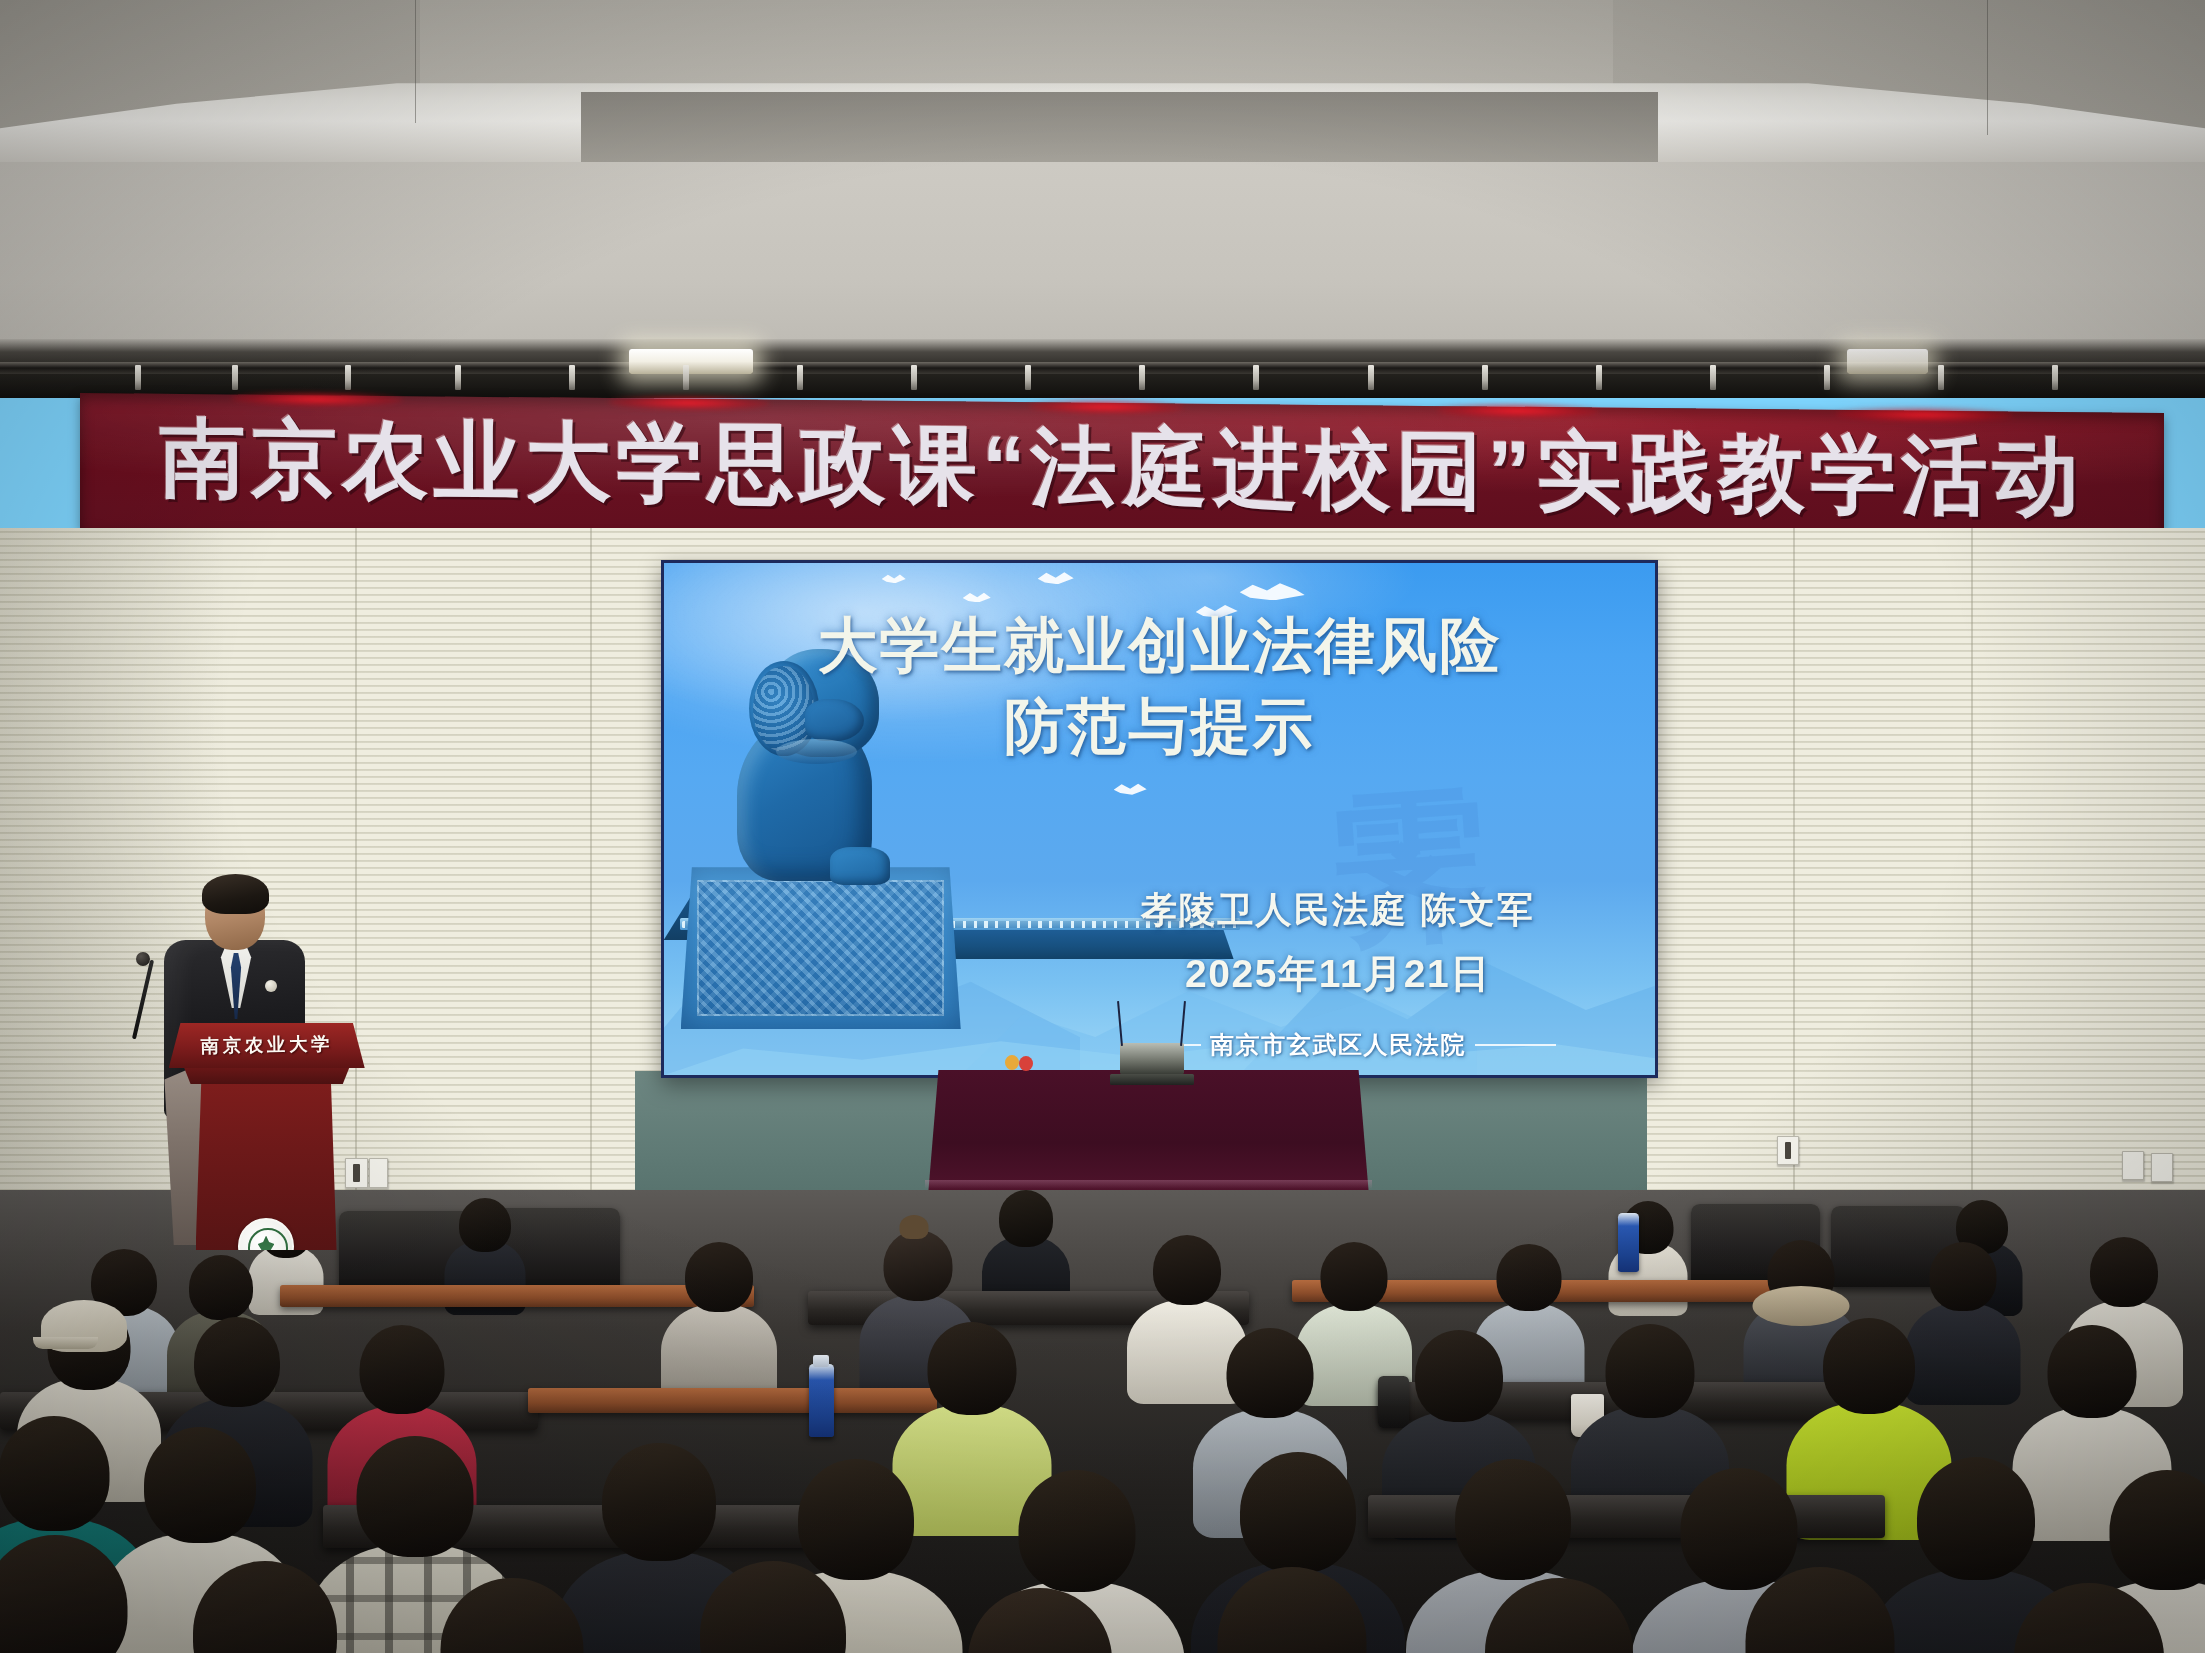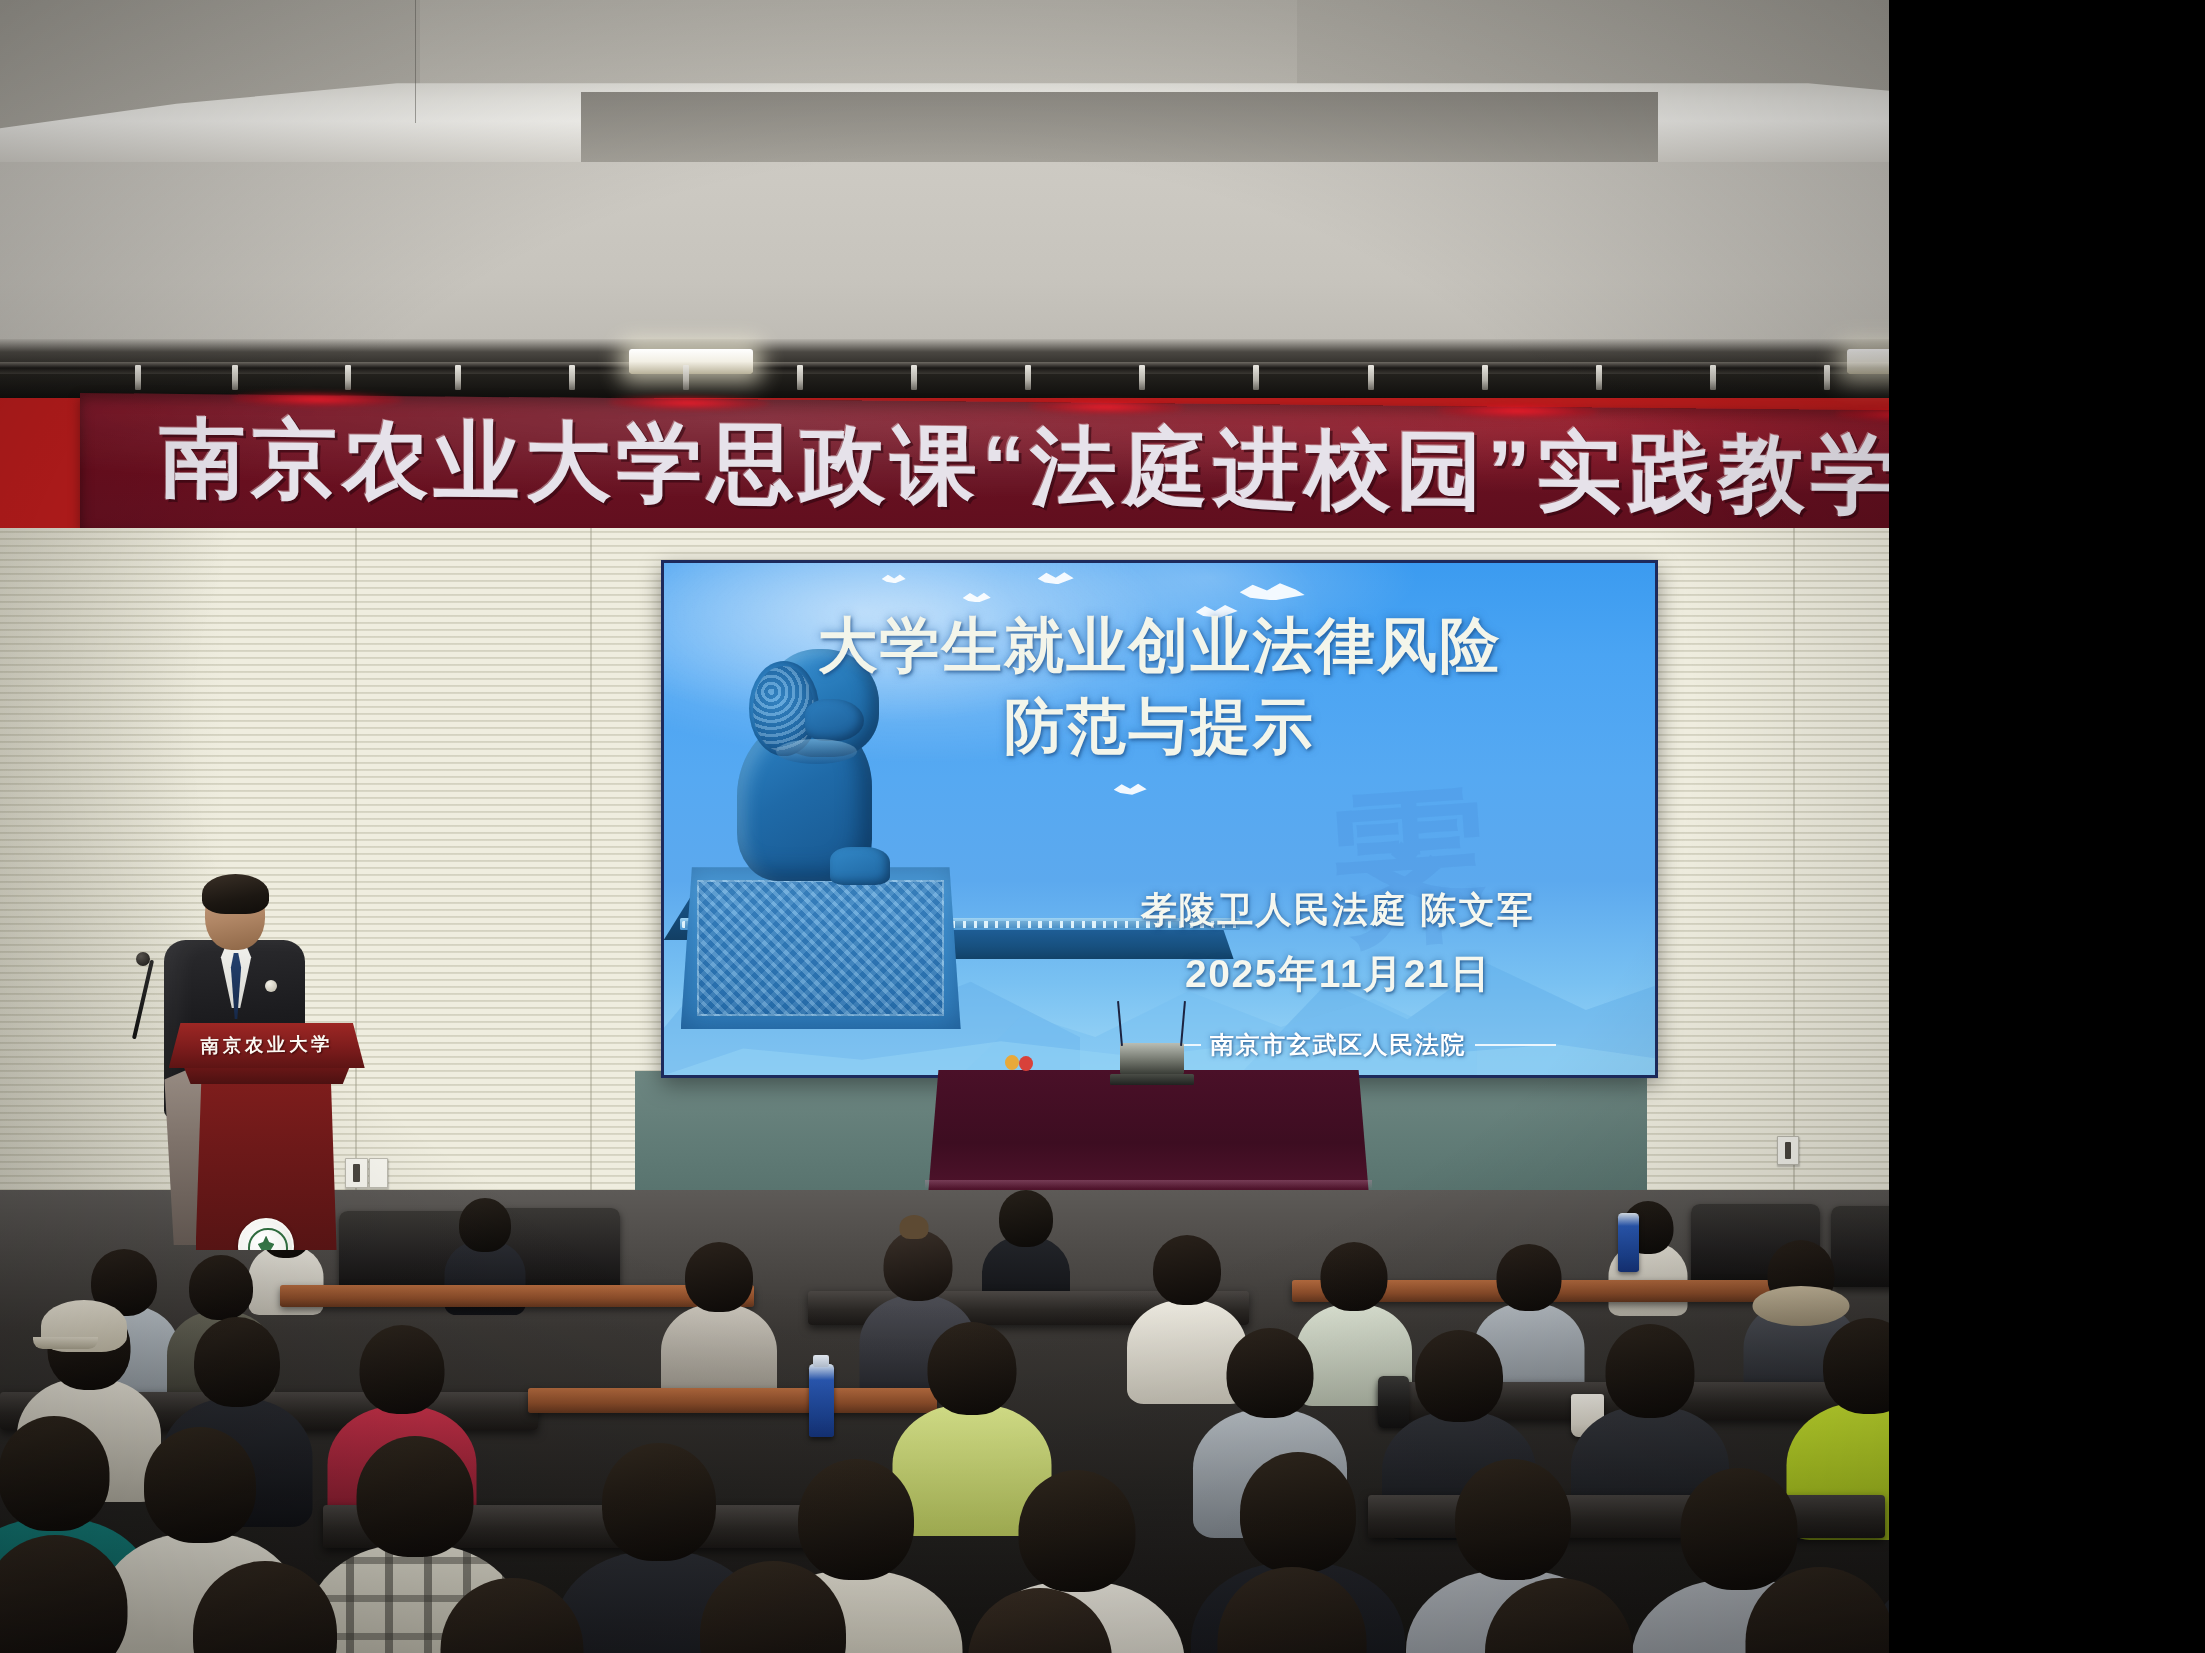--- a/index.html
+++ b/index.html
@@ -1,21 +1,21 @@
 <!DOCTYPE html>
 <html style="font-size:8.6px"><head>
 <meta charset="utf-8">
 <title>Lecture Hall Scene</title>
 <style>
   html,body{margin:0;padding:0;background:#000;}
   *{box-sizing:border-box;}
   #stage-root{
-    position:relative;width:1889px;height:1654px;overflow:hidden;
+    position:relative;width:2205px;height:1654px;overflow:hidden;
     font-family:"Liberation Sans","DejaVu Sans",sans-serif;
-    background:#b91c1c;
+    background:#7dd3fc;
   }
   
   .ceiling{position:absolute;left:0;top:0;width:2205px;height:345px;
     background:linear-gradient(180deg,#b9b6ae 0%,#c4c1b9 40%,#cdcac2 100%);}
   .ceiling-soffit-left{position:absolute;left:0;top:0;width:420px;height:135px;
     background:linear-gradient(160deg,#a9a69e 0%,#b7b4ac 100%);
     clip-path:polygon(0 0,100% 0,100% 78%,0 100%);}
   .ceiling-soffit-right{position:absolute;right:0;top:0;width:592px;height:135px;
     background:linear-gradient(200deg,#a9a69e 0%,#b7b4ac 100%);
     clip-path:polygon(0 0,100% 0,100% 100%,0 74%);}

